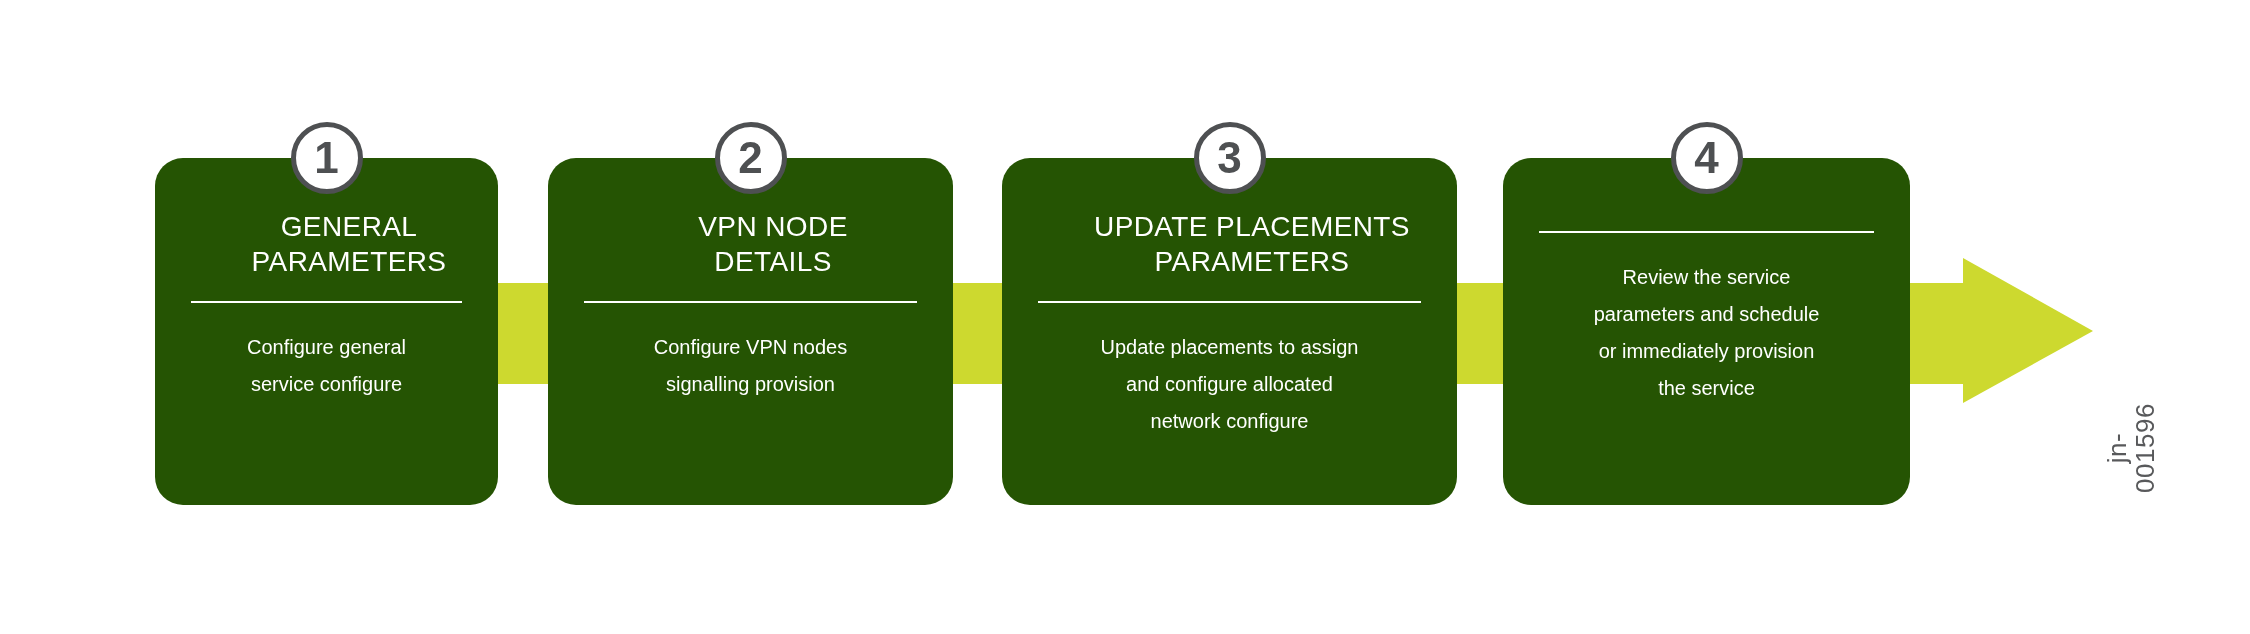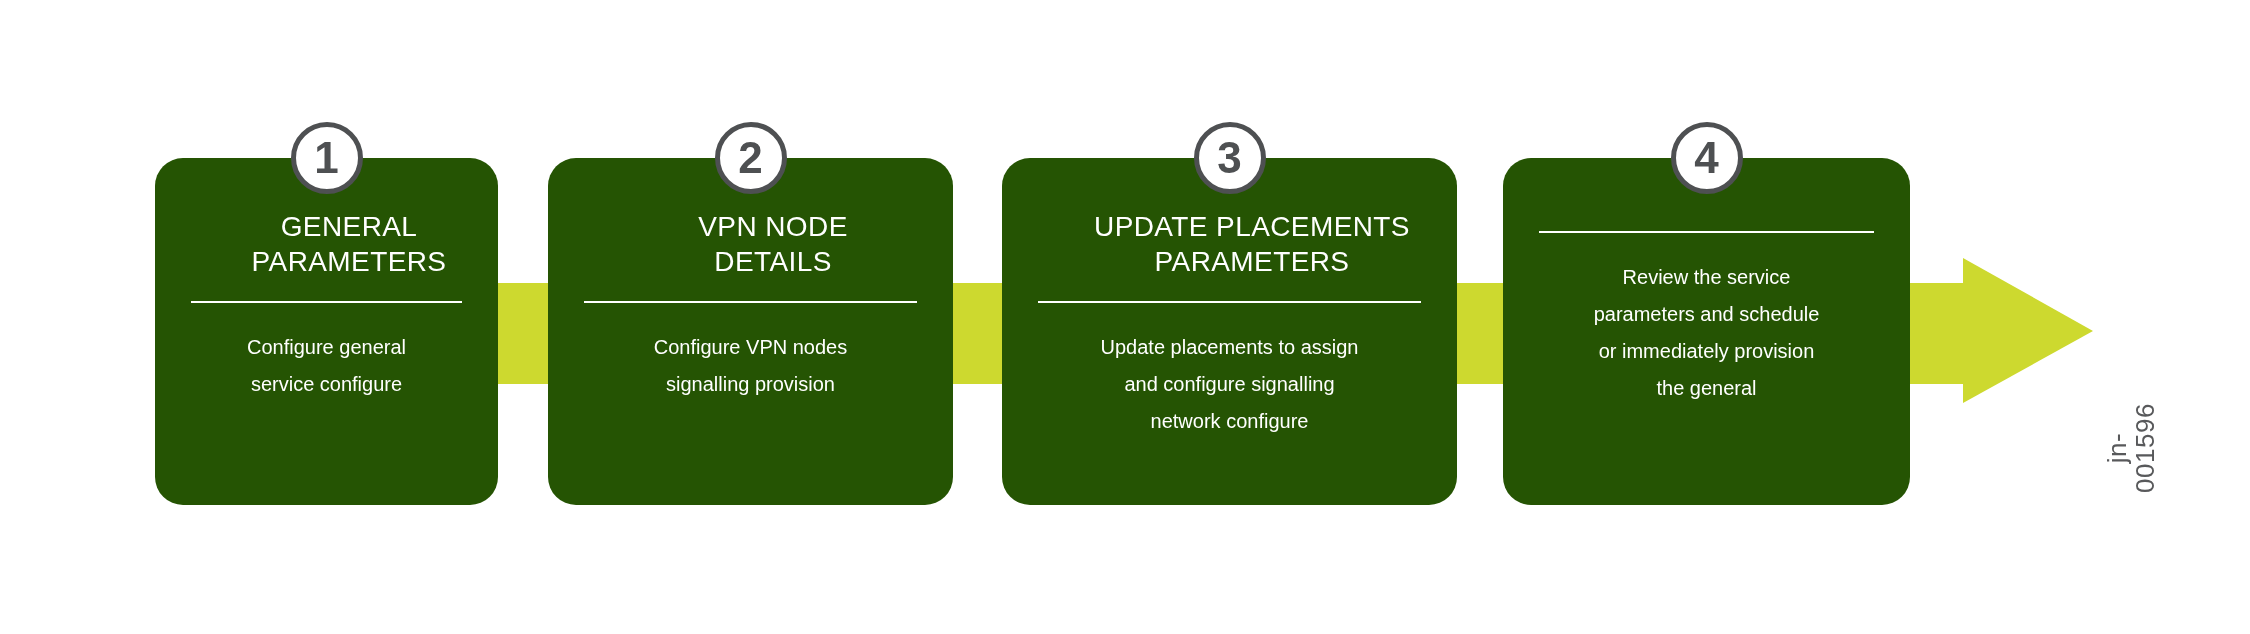--- a/index.html
+++ b/index.html
@@ -143,35 +143,35 @@
     <div class="badge">
       <span>3</span>
     </div>
     <div class="title">
       <div>UPDATE PLACEMENTS</div>
       <div>PARAMETERS</div>
     </div>
     <div class="rule"></div>
     <div class="desc">
       <div>Update placements to assign</div>
-      <div>and configure signalling</div>
+      <div>and configure allocated</div>
       <div>network configure</div>
     </div>
   </div>
 
   <div class="step step-4">
     <div class="badge">
       <span>4</span>
     </div>
     <div class="title">
     </div>
     <div class="rule"></div>
     <div class="desc">
       <div>Review the service</div>
       <div>parameters and schedule</div>
       <div>or immediately provision</div>
-      <div>the general</div>
+      <div>the service</div>
     </div>
   </div>
 
   <div class="figure-label">jn-001596</div>
 
 </div>
 
 </body></html>

